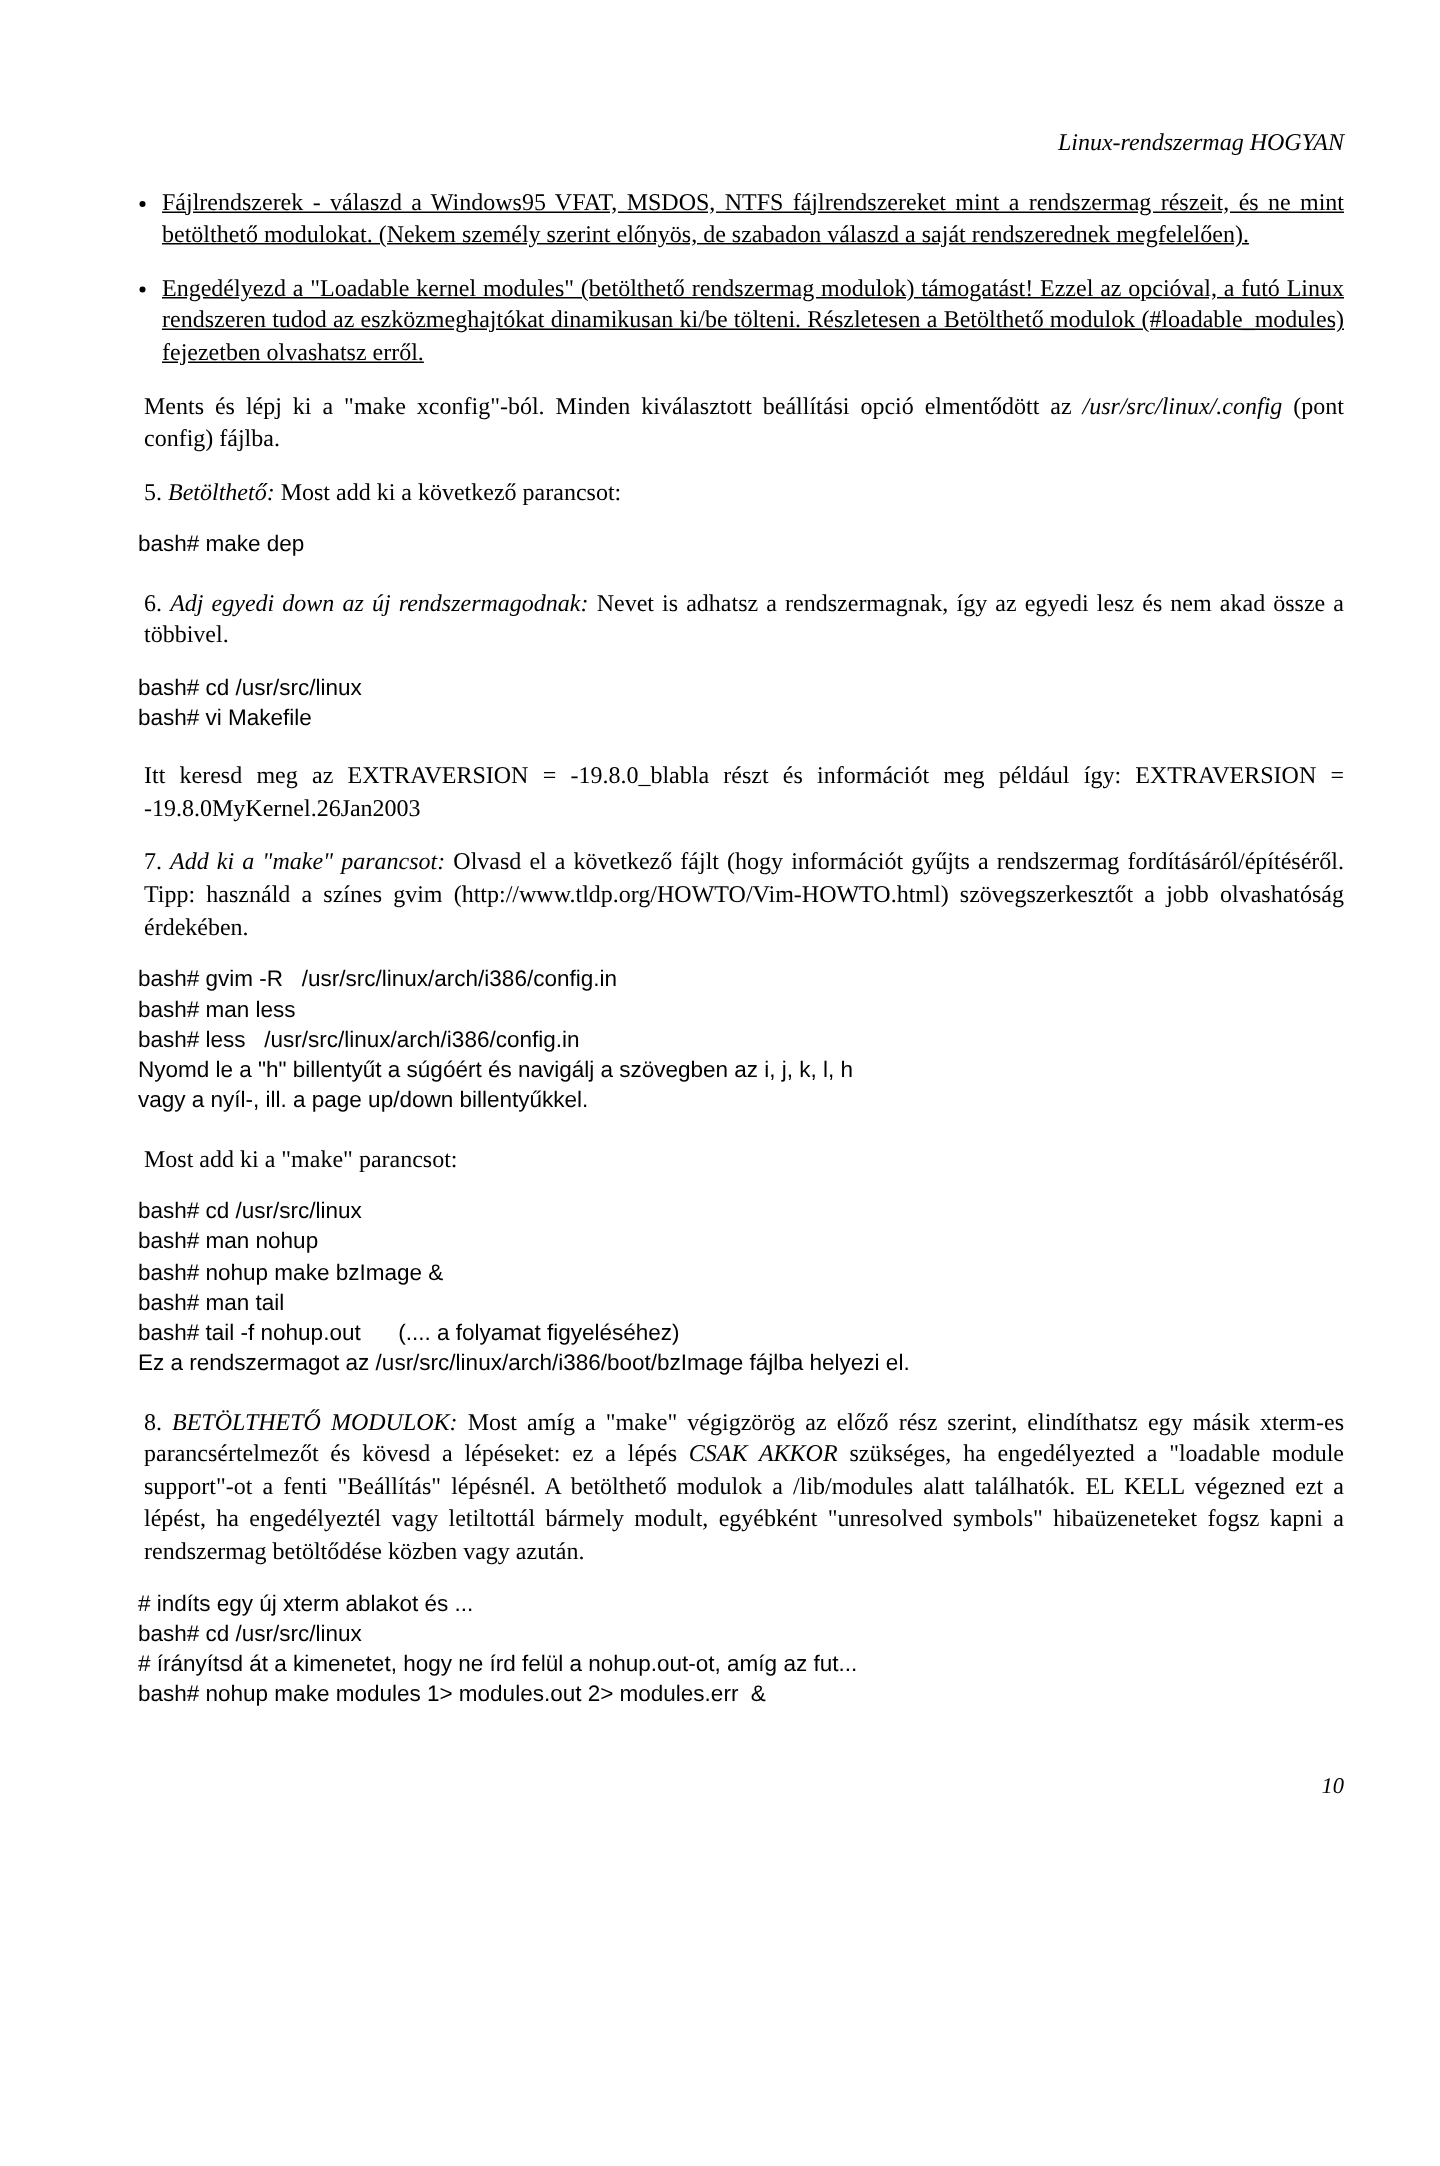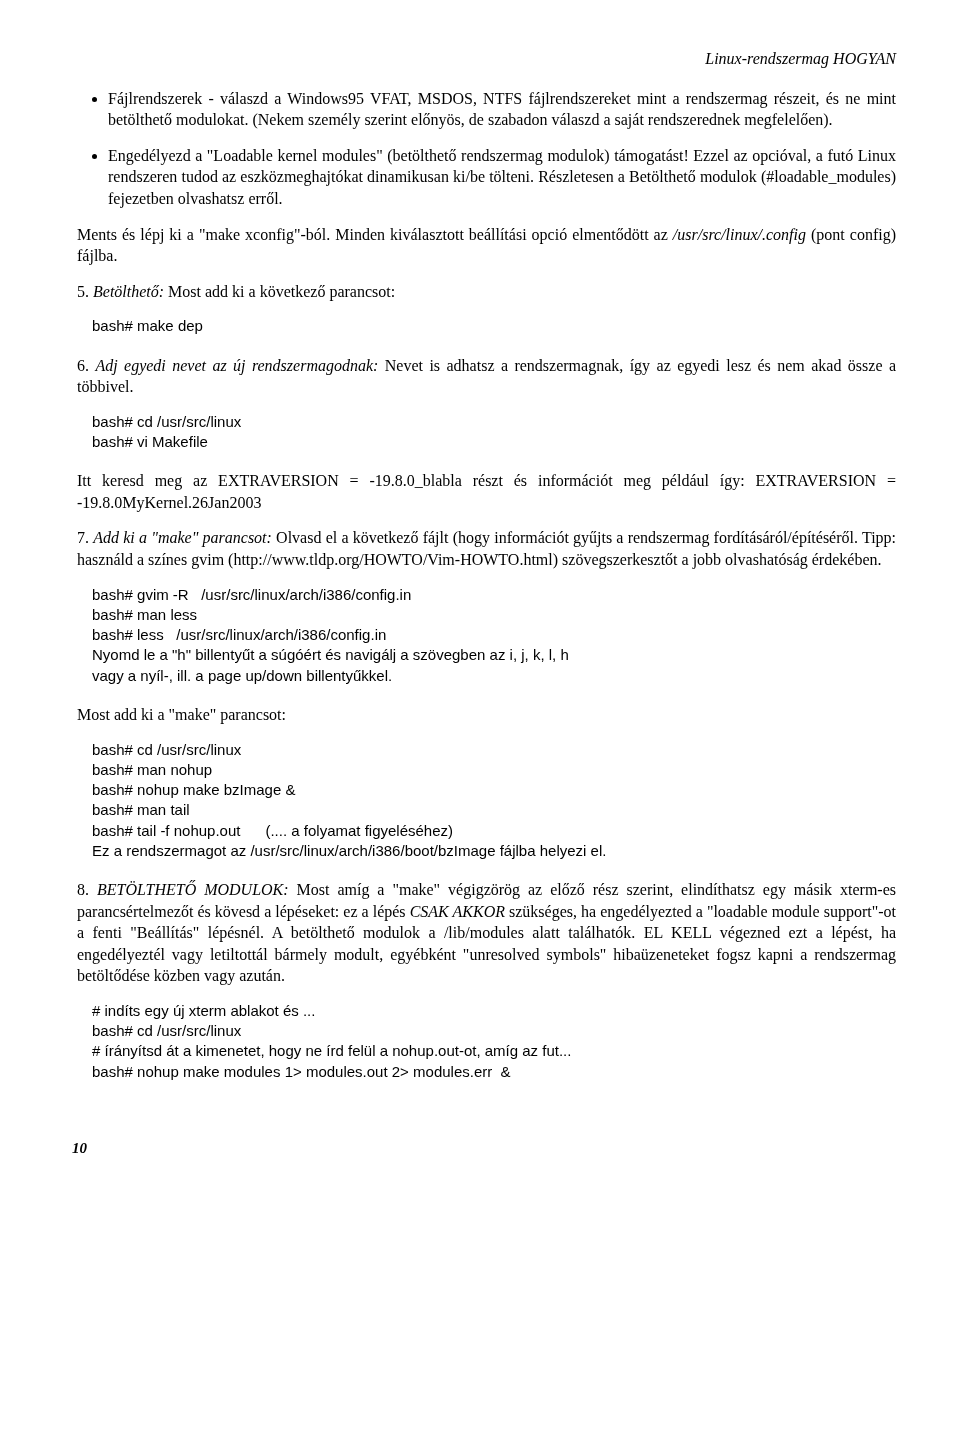--- a/index.html
+++ b/index.html
@@ -11,49 +11,51 @@
     margin: 0;
     padding: 48px 64px 32px 72px;
     max-width: 960px;
     box-sizing: border-box;
   }
   .header-right {
     text-align: right;
     font-style: italic;
     margin-bottom: 18px;
     font-size: 16px;
+    margin-top: 37px;
   }
   ul.bullets {
     margin: 16px 0 14px 0;
     padding-left: 36px;
+    text-decoration: underline;
   }
   ul.bullets li {
     margin-bottom: 14px;
     text-align: justify;
   }
   p {
     margin: 0 0 14px 0;
     text-align: justify;
   }
   p.indent {
-    margin-left: 5px;
+    margin-left: 24px;
   }
   .italic { font-style: italic; }
   pre {
     font-family: Liberation Sans, sans-serif;
     font-size: 15px;
     white-space: pre-wrap;
     margin: 4px 0 18px 20px;
     line-height: 1.35;
   }
   .pagenum {
+    text-align: right;
     font-style: italic;
     font-size: 15px;
-    margin-top: 56px;
-    font-weight: bold;
+    margin-top: 40px;
   }
 </style>
 </head>
 <body>
 
 <div class="header-right">Linux-rendszermag HOGYAN</div>
 
 <ul class="bullets">
   <li>Fájlrendszerek - válaszd a Windows95 VFAT, MSDOS, NTFS fájlrendszereket mint a rendszermag részeit, és ne mint betölthető modulokat. (Nekem személy szerint előnyös, de szabadon válaszd a saját rendszerednek megfelelően).</li>
   <li>Engedélyezd a "Loadable kernel modules" (betölthető rendszermag modulok) támogatást! Ezzel az opcióval, a futó Linux rendszeren tudod az eszközmeghajtókat dinamikusan ki/be tölteni. Részletesen a Betölthető modulok (#loadable_modules) fejezetben olvashatsz erről.</li>
@@ -63,21 +65,21 @@
   <span>Ments és lépj ki a "make xconfig"-ból. Minden kiválasztott beállítási opció elmentődött az </span><span class="italic">/usr/src/linux/.config</span><span> (pont config) fájlba.</span>
 </p>
 
 <p class="indent">
   <span>5.  </span><span class="italic">Betölthető:</span><span>  Most add ki a következő parancsot:</span>
 </p>
 
 <pre>bash# make dep</pre>
 
 <p class="indent">
-  <span>6.  </span><span class="italic">Adj egyedi nevet az új rendszermagodnak:</span><span>  Nevet is adhatsz a rendszermagnak, így az egyedi lesz és nem akad össze a többivel.</span>
+  <span>6.  </span><span class="italic">Adj egyedi down az új rendszermagodnak:</span><span>  Nevet is adhatsz a rendszermagnak, így az egyedi lesz és nem akad össze a többivel.</span>
 </p>
 
 <pre>bash# cd /usr/src/linux
 bash# vi Makefile</pre>
 
 <p class="indent">Itt keresd meg az EXTRAVERSION = -19.8.0_blabla részt és információt meg például így: EXTRAVERSION = -19.8.0MyKernel.26Jan2003</p>
 
 <p class="indent">
   <span>7.  </span><span class="italic">Add ki a "make" parancsot:</span><span>  Olvasd el a következő fájlt (hogy információt gyűjts a rendszermag fordításáról/építéséről. Tipp: használd a színes  gvim  (http://www.tldp.org/HOWTO/Vim-HOWTO.html) szövegszerkesztőt a jobb olvashatóság érdekében.</span>
 </p>

